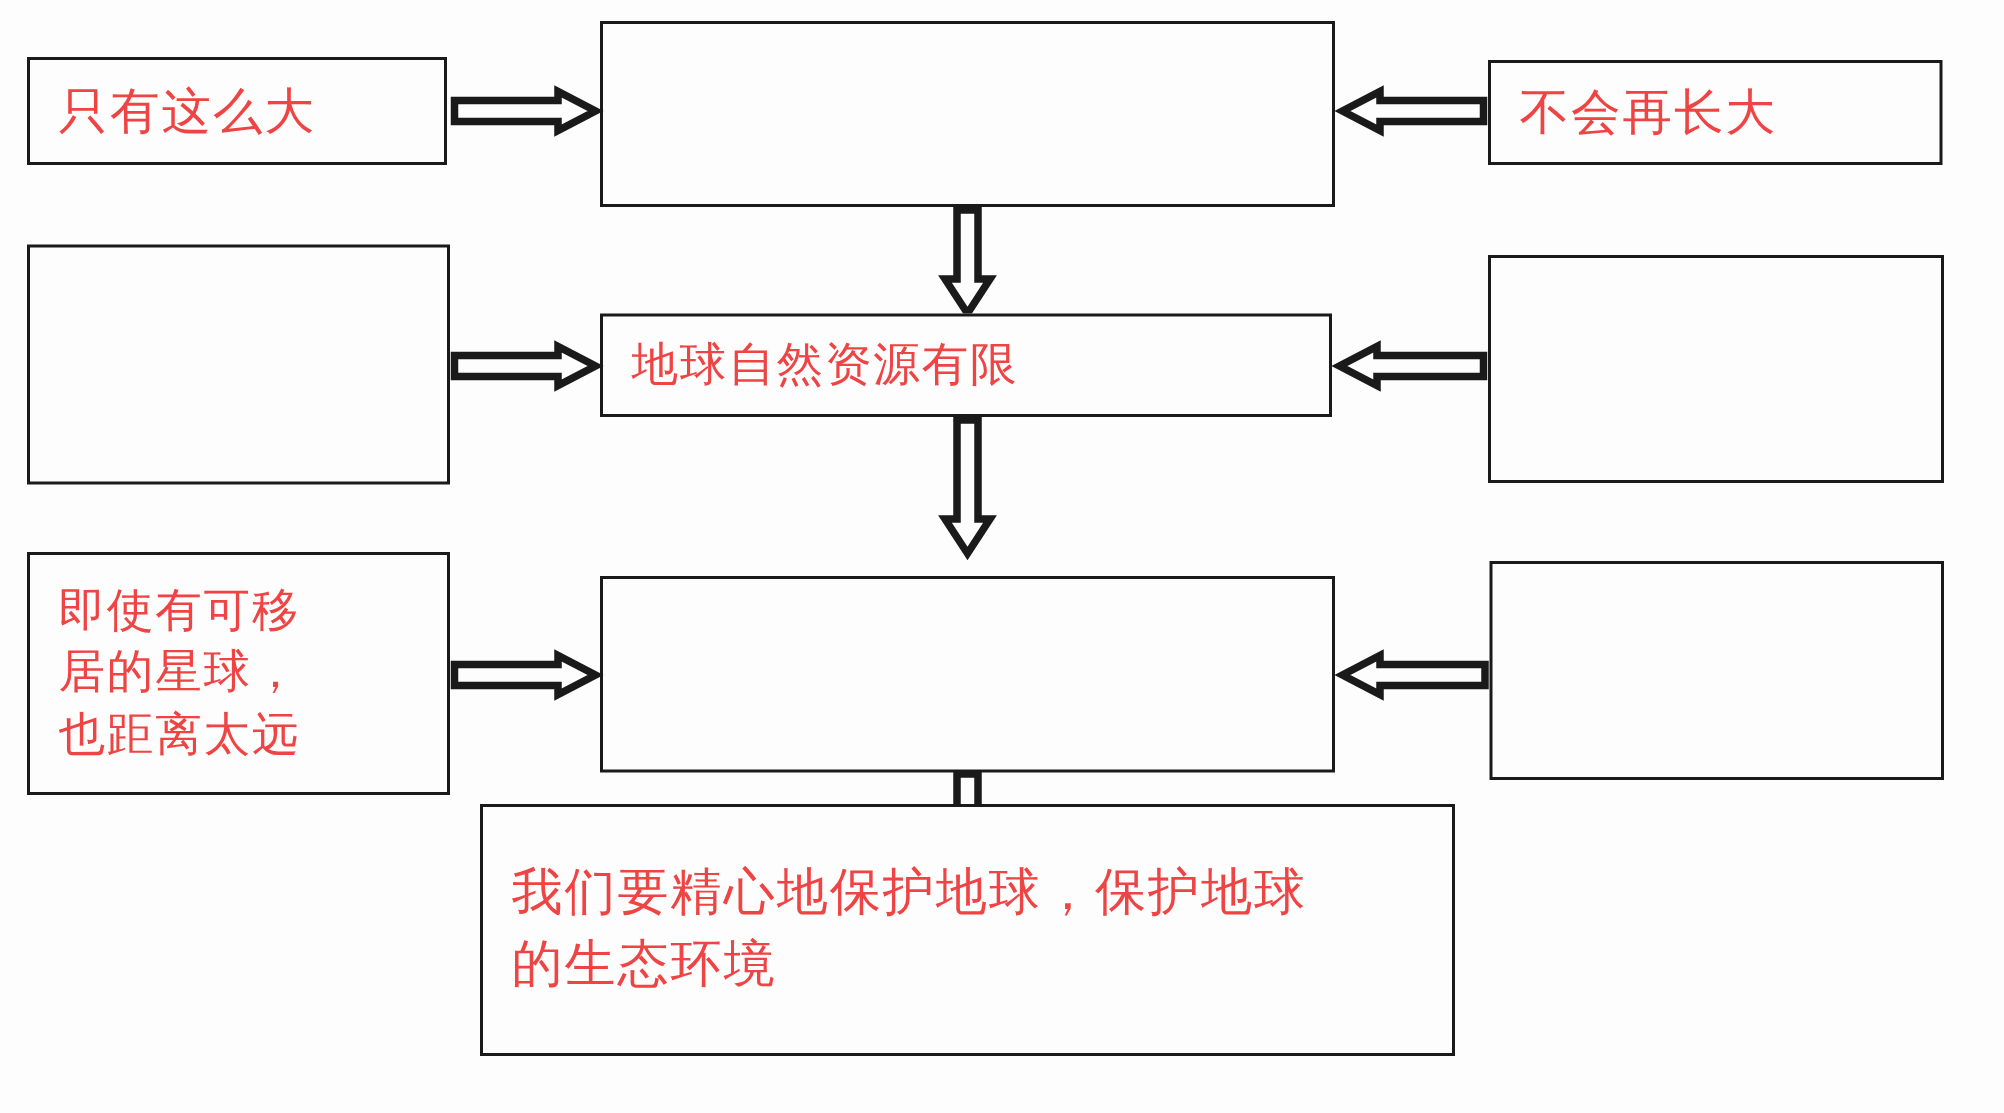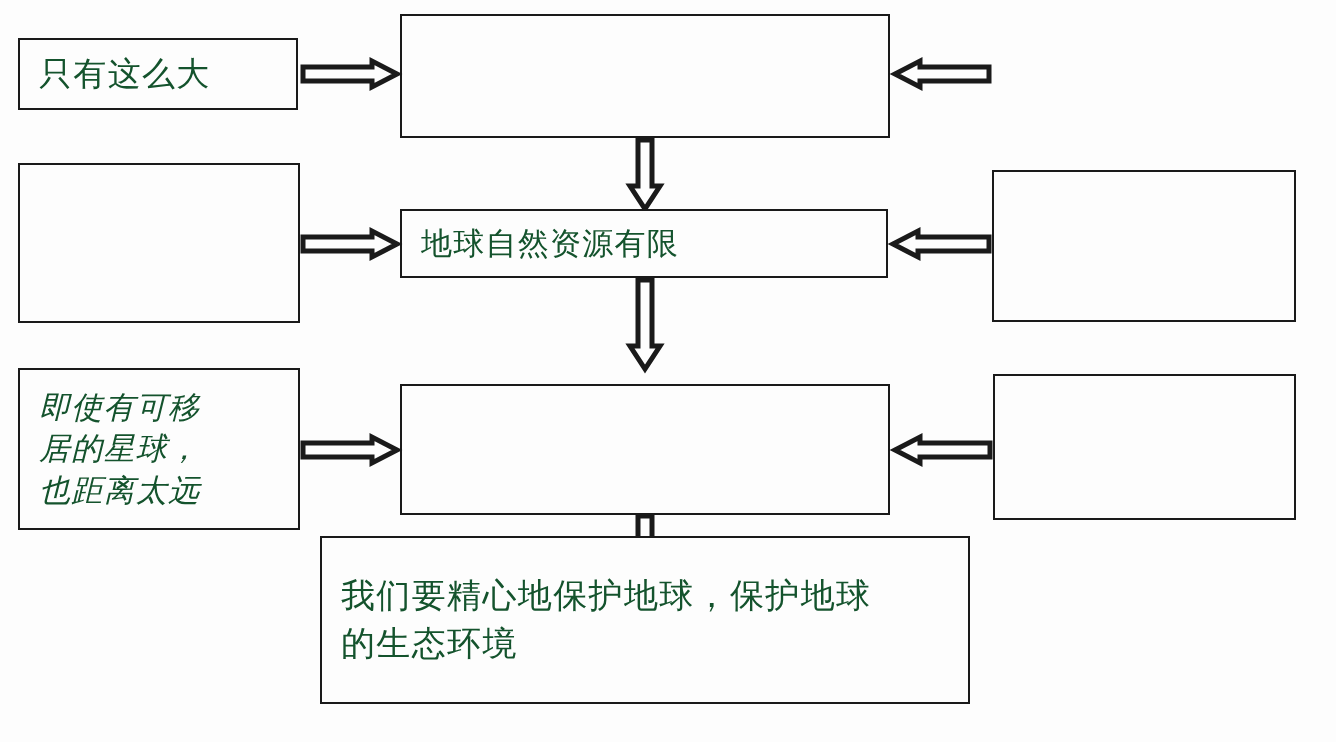--- a/index.html
+++ b/index.html
@@ -22,21 +22,21 @@
     position: absolute;
     box-sizing: border-box;
     border: 2px solid #1a1a1a;
     background: #fdfdfd;
     display: flex;
     align-items: center;
     justify-content: flex-start;
   }
   .node .node-text {
     font-family: "DejaVu Serif", "Liberation Serif", serif;
-    color: #14532d;
+    color: #ef4444;
     white-space: pre-line;
     text-align: left;
     letter-spacing: 0.04em;
     padding-left: 19px;
   }
 
   
   .t-big   { font-size: 33px; line-height: 1.12; padding-left: 14px; }
   .t-mid   { font-size: 31px; line-height: 1.14; padding-left: 10px; }
   .t-multi { font-size: 31px; line-height: 1.33; padding-left: 12px; }
@@ -61,20 +61,23 @@
 <div id="canvas">
 
   <div class="node" style="left:18px; top:38px; width:280px; height:72px;">
     <span class="node-text t-big">只有这么大</span>
   </div>
 
   <div class="node" style="left:400px; top:14px; width:490px; height:124px;">
     <span class="node-text t-mid"></span>
   </div>
 
+  <div class="node" style="left:992px; top:40px; width:303px; height:70px;">
+    <span class="node-text t-big">不会再长大</span>
+  </div>
 
   <div class="arrow" style="left:300px; top:58px; width:100px; height:32px;">
     <svg width="100" height="32" viewBox="0 0 100 32">
       <path d="M3,9 L72,9 L72,3 L97,16 L72,29 L72,23 L3,23 Z"></path>
     </svg>
   </div>
 
   <div class="arrow" style="left:890px; top:58px; width:102px; height:32px;">
     <svg width="102" height="32" viewBox="0 0 102 32">
       <path d="M99,9 L30,9 L30,3 L5,16 L30,29 L30,23 L99,23 Z"></path>
@@ -110,21 +113,21 @@
       <path d="M101,9 L30,9 L30,3 L5,16 L30,29 L30,23 L101,23 Z"></path>
     </svg>
   </div>
 
   <div class="arrow" style="left:625px; top:278px; width:40px; height:94px;">
     <svg width="40" height="94" viewBox="0 0 40 94">
       <path d="M13,2 L27,2 L27,68 L35,68 L20,91 L5,68 L13,68 Z"></path>
     </svg>
   </div>
 
-  <div class="node" style="left:18px; top:368px; width:282px; height:162px;font-style:italic;">
+  <div class="node" style="left:18px; top:368px; width:282px; height:162px;">
     <span class="node-text t-multi">即使有可移
 居的星球，
 也距离太远</span>
   </div>
 
   <div class="node" style="left:400px; top:384px; width:490px; height:131px;">
     <span class="node-text t-mid"></span>
   </div>
 
   <div class="node" style="left:993px; top:374px; width:303px; height:146px;">

